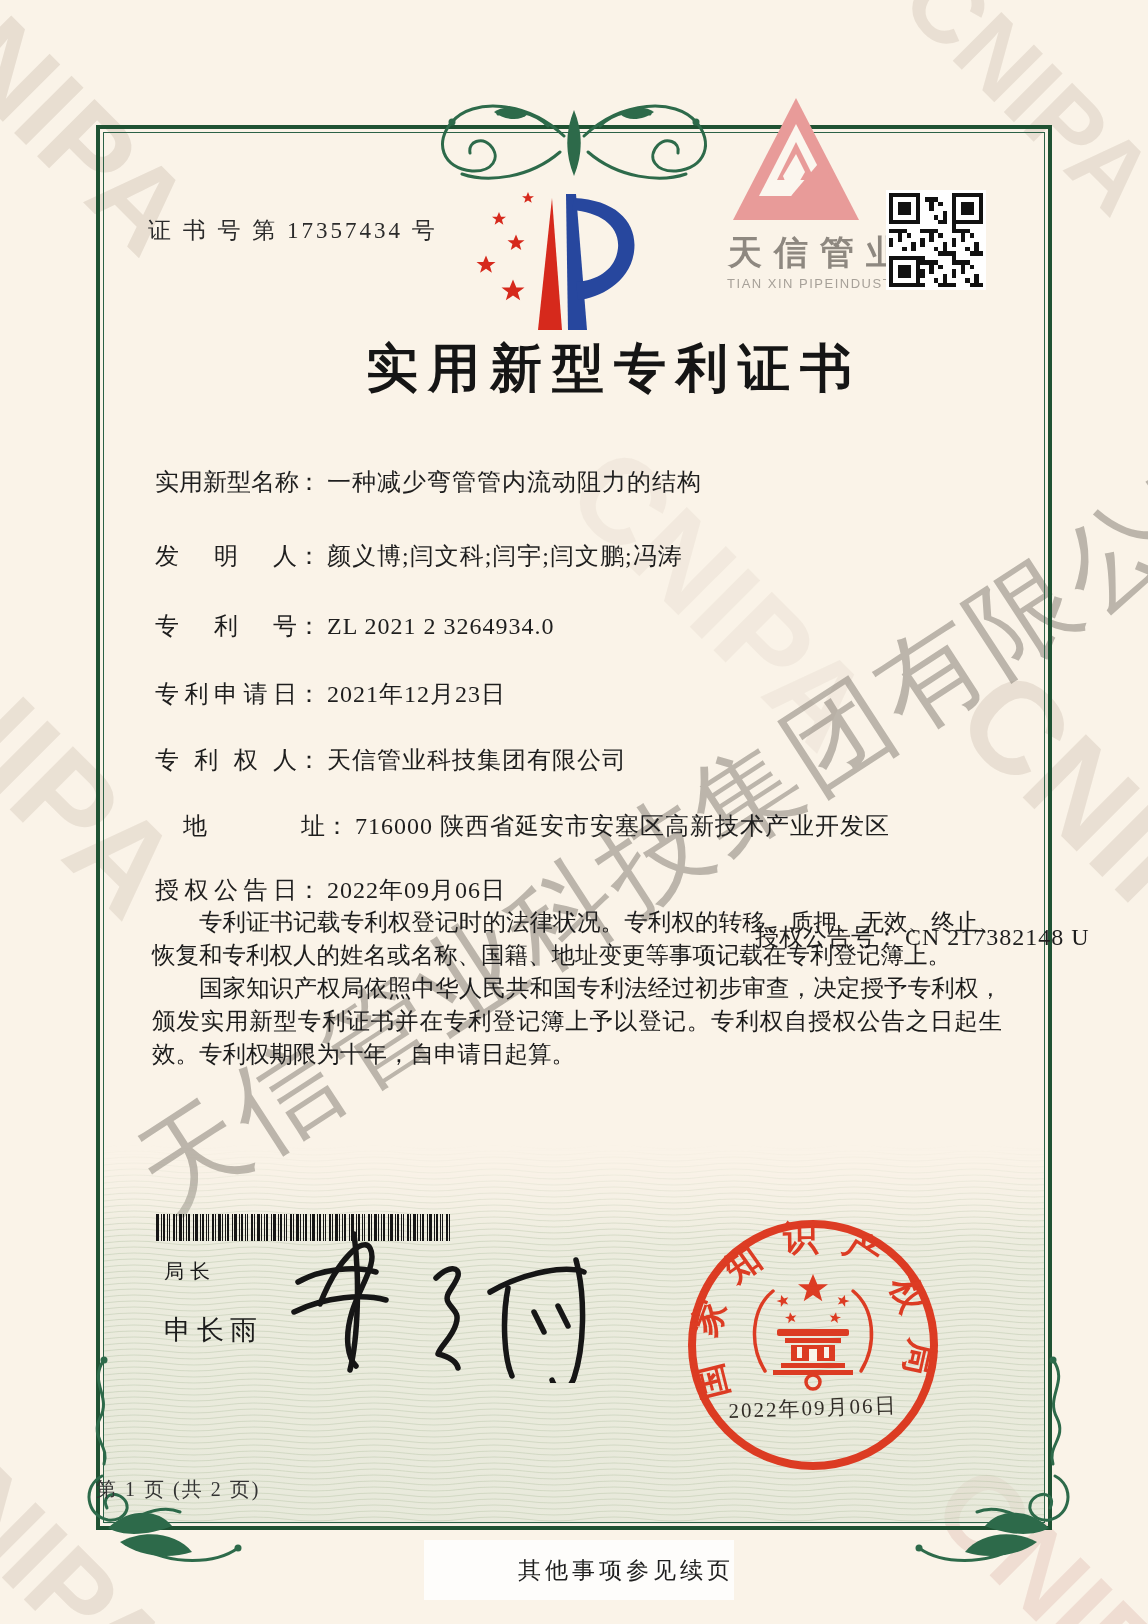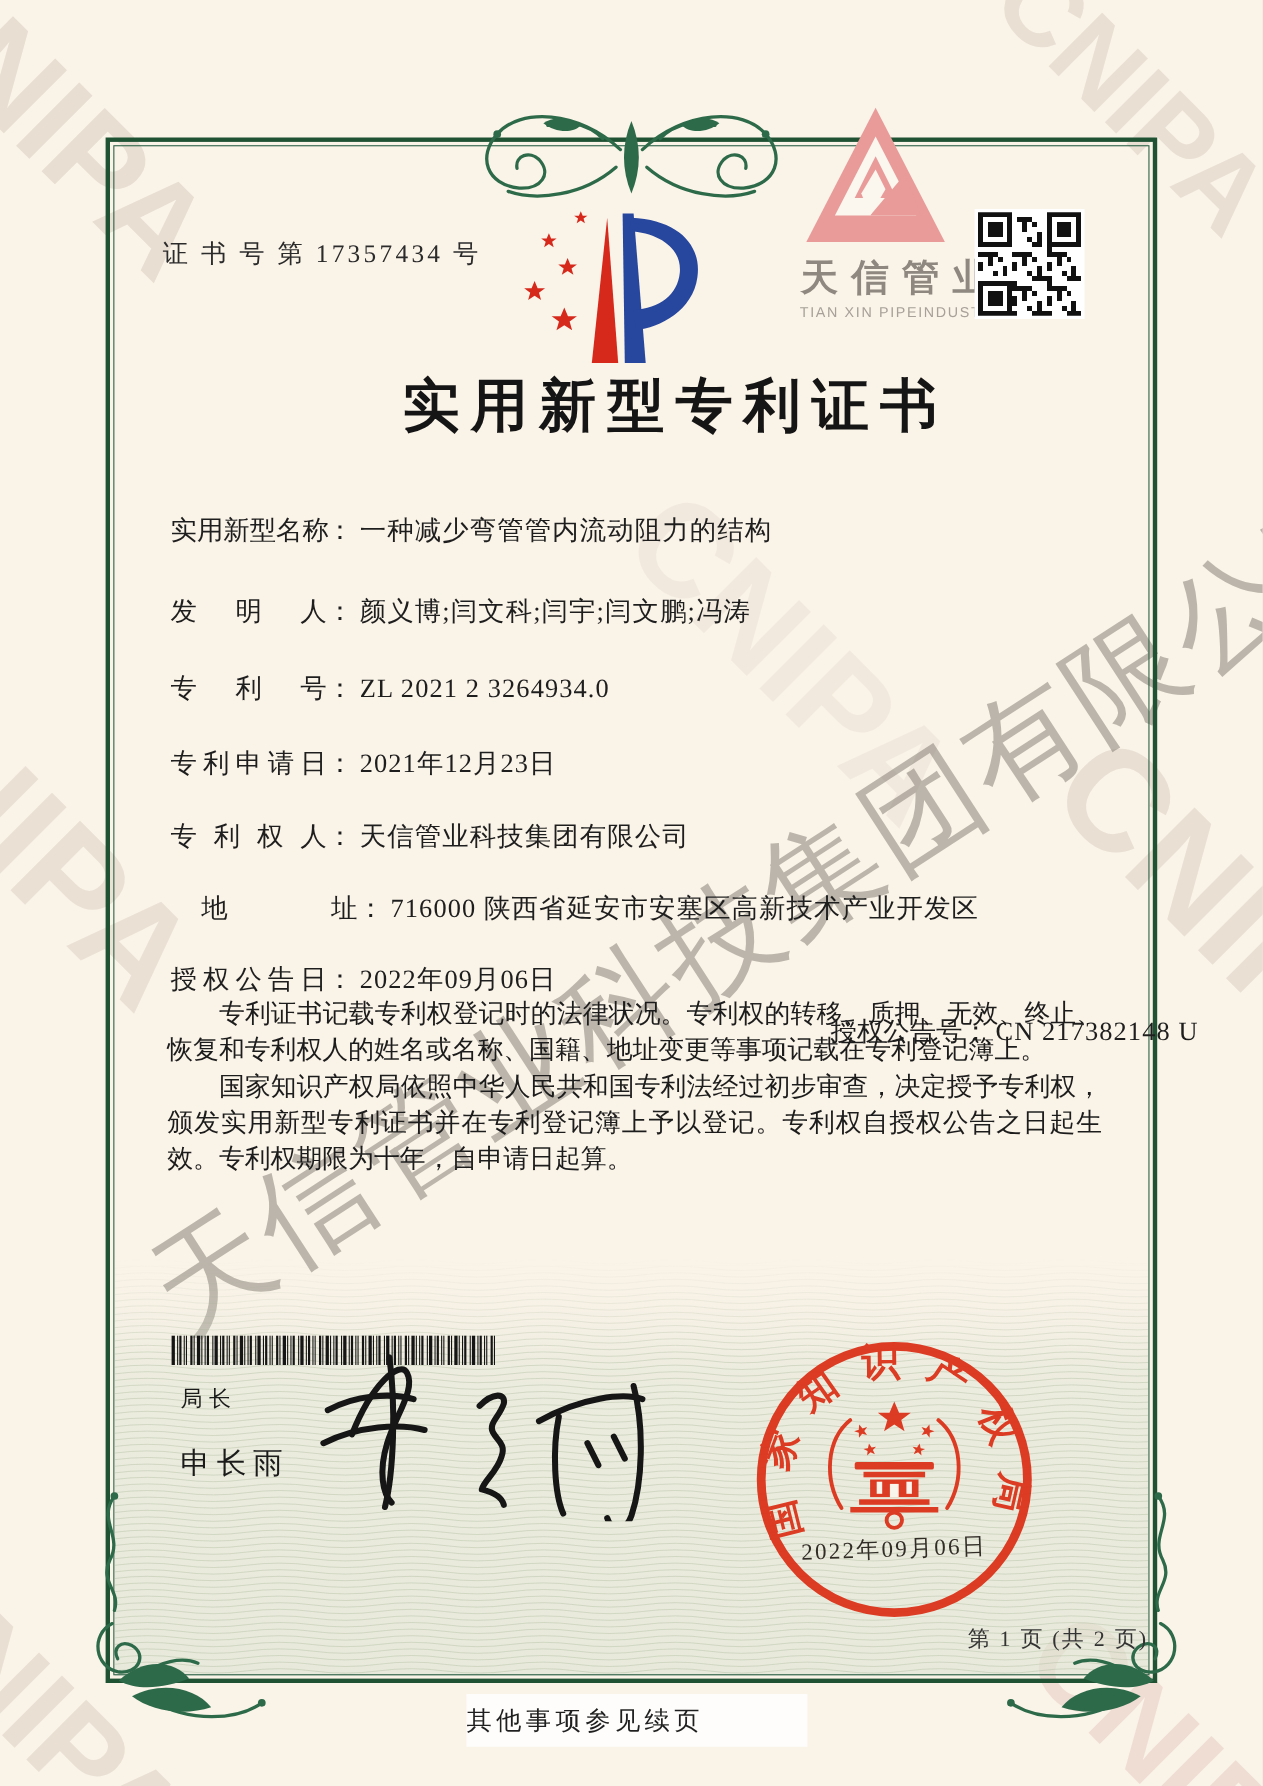--- a/index.html
+++ b/index.html
@@ -39,24 +39,24 @@
       text-align:justify;color:#1c1c1c;}
   .body-text p{margin:0;text-indent:2em;}
   
   .barcode{position:absolute;left:154px;top:1214px;width:306px;height:27px;}
   .officer-title{position:absolute;left:164px;top:1258px;font-size:20px;letter-spacing:6px;
       font-family:"Liberation Sans","DejaVu Sans",sans-serif;color:#1b1b1b;}
   .officer-name{position:absolute;left:164px;top:1312px;font-size:27px;letter-spacing:6px;
       font-family:"Liberation Sans","DejaVu Sans",sans-serif;color:#1b1b1b;}
   .signature{position:absolute;left:268px;top:1208px;}
   .seal{position:absolute;left:673px;top:1205px;opacity:.93;}
-  .page-number{position:absolute;left:96px;top:1476px;width:948px;text-align:right;font-size:20px;
+  .page-number{position:absolute;left:96px;top:1476px;width:948px;text-align:left;font-size:20px;
       letter-spacing:2px;color:#333;}
-  .cont-band{position:absolute;left:424px;top:1540px;width:310px;height:48px;background:#fefdfb;
-      display:flex;align-items:center;justify-content:flex-start;}
+  .cont-band{position:absolute;left:424px;top:1540px;width:310px;height:60px;background:#fefdfb;
+      display:flex;align-items:center;justify-content:flex-end;}
   .cont-note{font-size:23px;letter-spacing:4px;color:#1f1f1f;}
 </style>
 </head>
 <body>
 
 <div class="page">
 
   <span class="wm wm-cnipa" style="left:-35px;top:-70px;font-size:118px;opacity:.33;">CNIPA</span>
   <span class="wm wm-cnipa" style="left:962px;top:-60px;font-size:100px;opacity:.30;">CNIPA</span>
   <span class="wm wm-cnipa" style="left:-70px;top:560px;font-size:130px;opacity:.28;">CNIPA</span>

